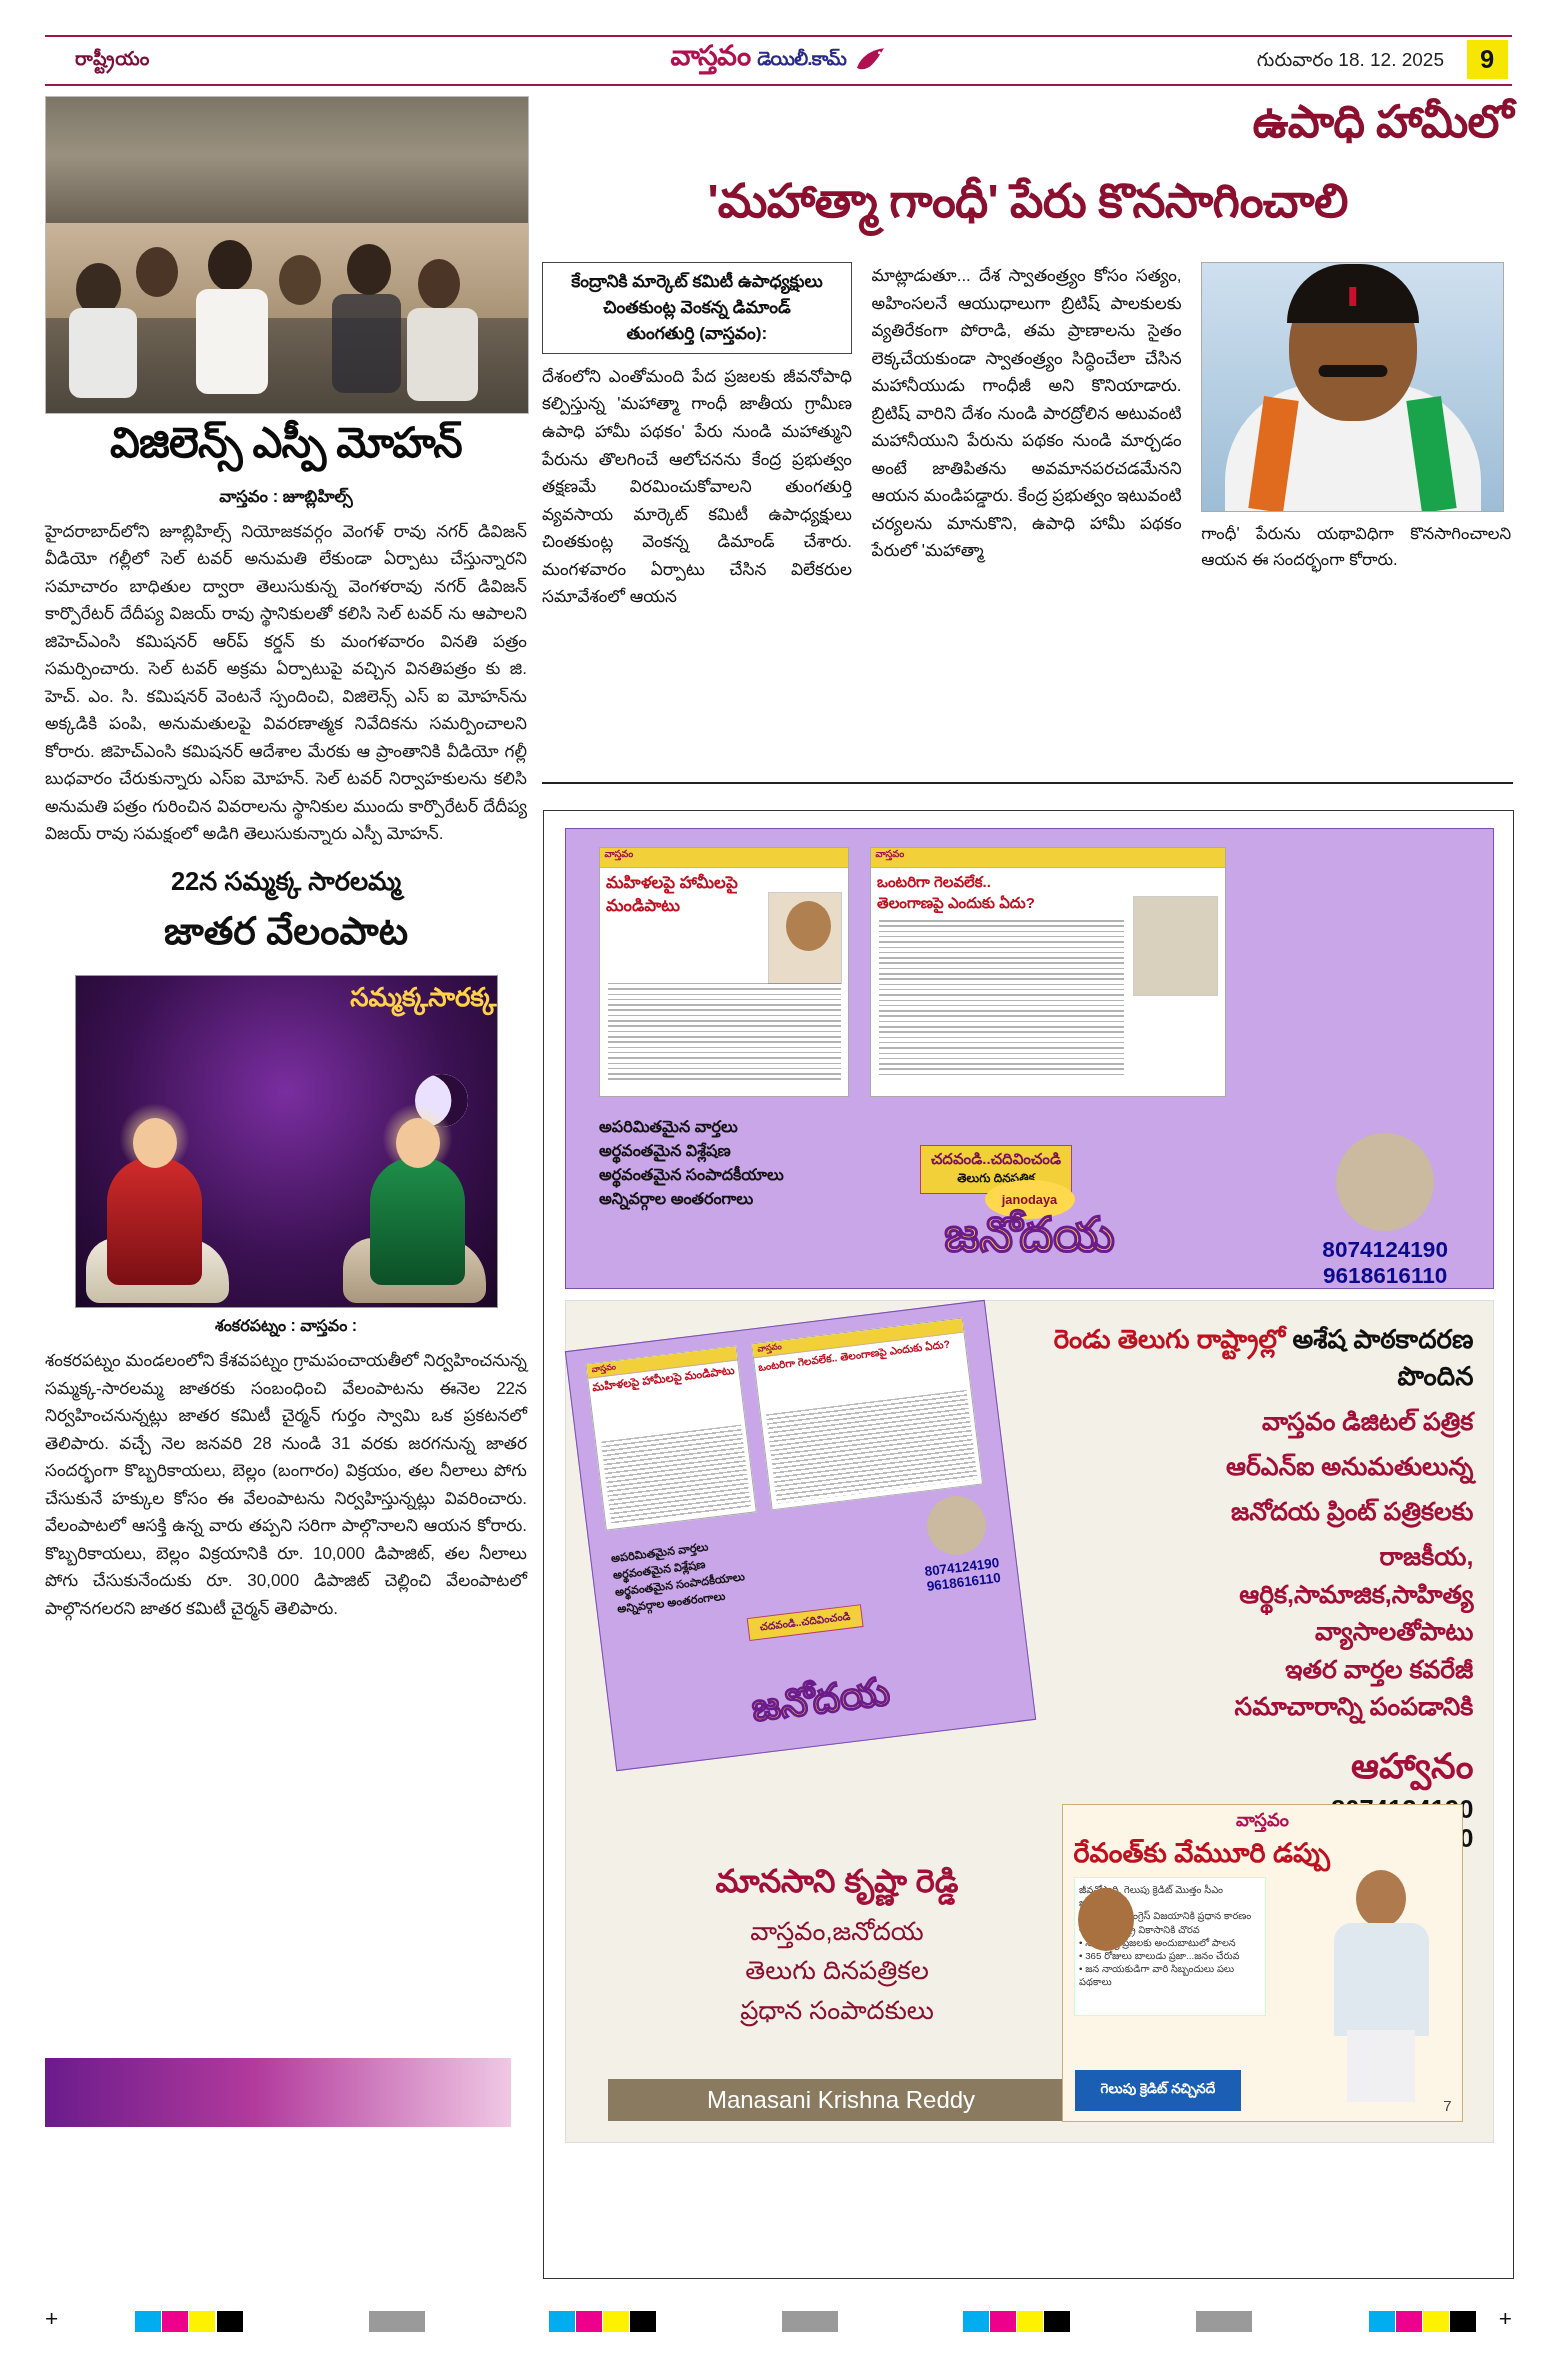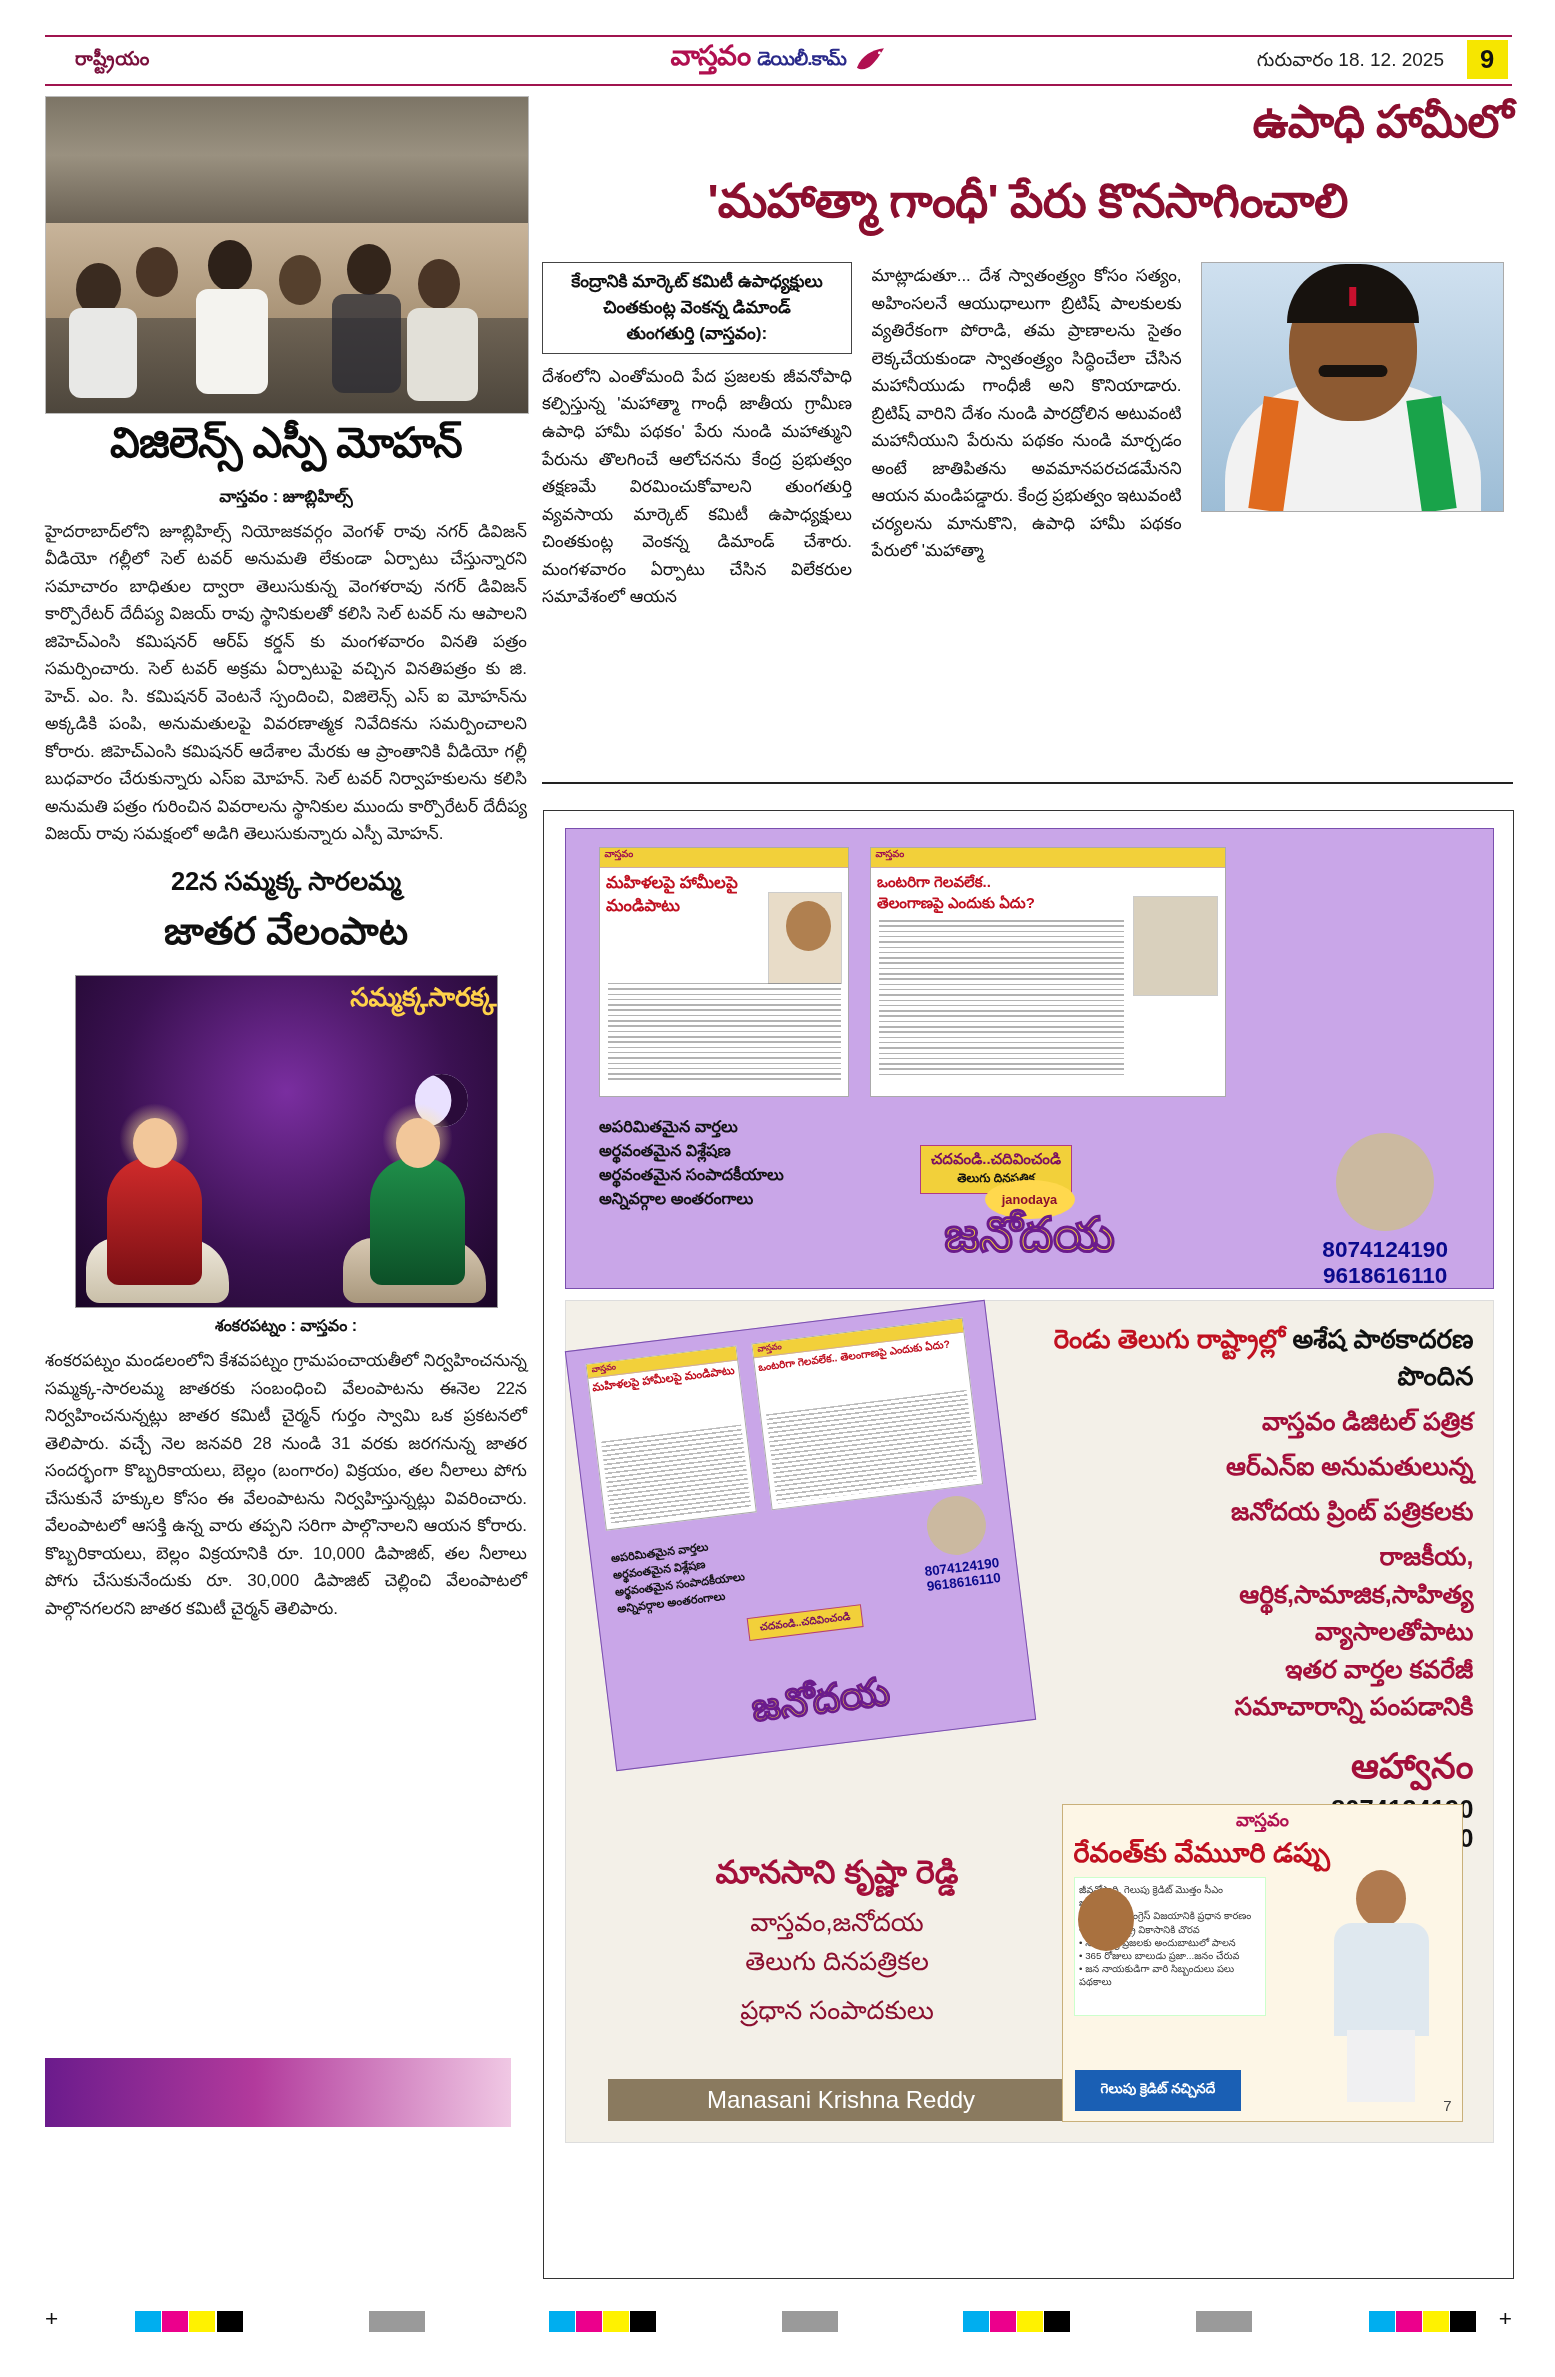--- a/index.html
+++ b/index.html
@@ -196,20 +196,21 @@
       <div class="lc">
         <div class="portrait">
           <div class="pt-body"></div>
           <div class="pt-scarf-l"></div>
           <div class="pt-scarf-r"></div>
           <div class="pt-face"></div>
           <div class="pt-hair"></div>
           <div class="pt-tilak"></div>
           <div class="pt-mous"></div>
         </div>
+        <div class="pcap">గాంధీ' పేరును యథావిధిగా కొనసాగించాలని ఆయన ఈ సందర్భంగా కోరారు.</div>
       </div>
     </div>
   </div>
   <div class="lead-rule"></div>
 
   <div class="adbox">
 
     <div class="ad-top">
       <div class="ad-paper ad-p1">
         <div class="hdrbar">
@@ -292,21 +293,21 @@
         <div class="ad-r2" style="margin-top:0">సమాచారాన్ని పంపడానికి</div>
         <div class="ad-invite">ఆహ్వానం</div>
         <div class="ad-inv-num">8074124190</div>
         <div class="ad-inv-num">9618616110</div>
       </div>
 
       <div class="ad-bottom-left">
         <div class="ad-name">మానసాని కృష్ణా రెడ్డి</div>
         <div class="ad-sub">వాస్తవం,జనోదయ</div>
         <div class="ad-sub" style="margin-top:1.5px">తెలుగు దినపత్రికల</div>
-        <div class="ad-sub" style="margin-top:12px">ప్రధాన సంపాదకులు</div>
+        <div class="ad-sub" style="margin-top:3px">ప్రధాన సంపాదకులు</div>
       </div>
       <div class="ad-namebar">Manasani Krishna Reddy</div>
 
       <div class="ad-mini">
         <div class="mini-hdr">వాస్తవం</div>
         <div class="mini-title">రేవంత్‌కు వేముూరి డప్పు</div>
         <div class="mini-card" style="white-space:pre-line">జీవనోపాధి, గెలుపు క్రెడిట్ మొత్తం సీఎం ఖాతాలోకి
 • తెలంగాణ కాంగ్రెస్ విజయానికి ప్రధాన కారణం
 • నూతన రాష్ట్ర వికాసానికి చొరవ
 • సామాన్య ప్రజలకు అందుబాటులో పాలన

